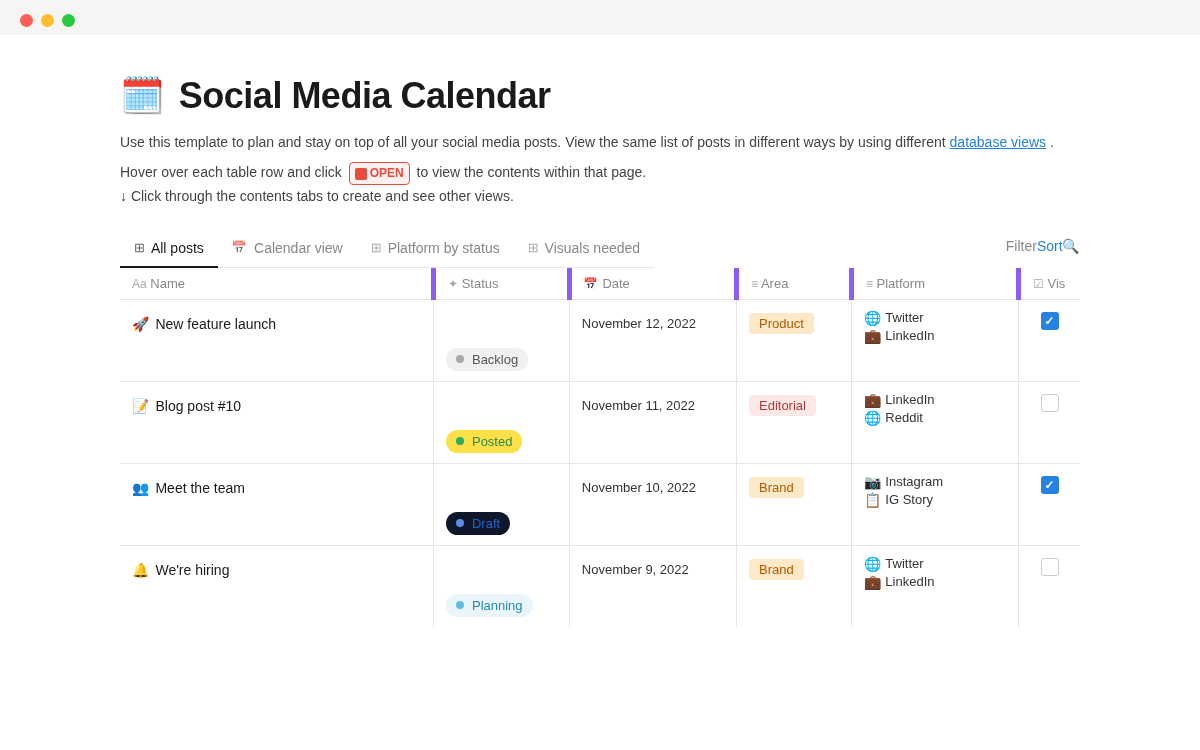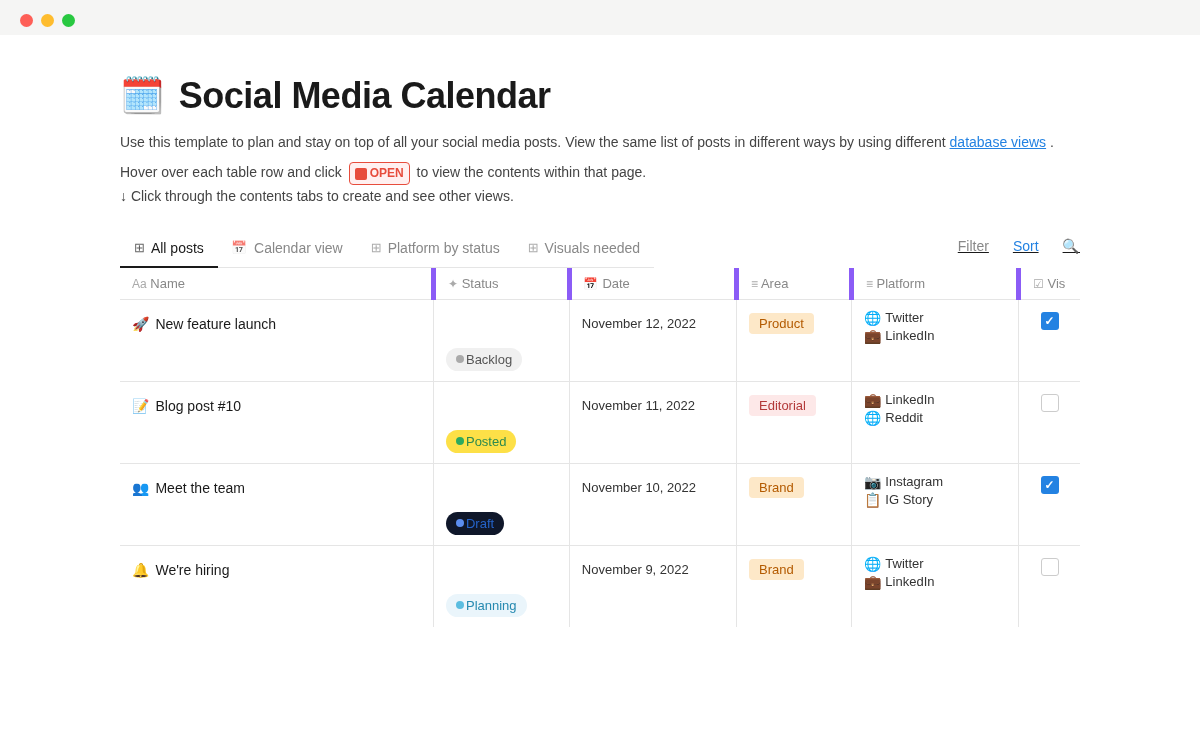--- a/index.html
+++ b/index.html
@@ -125,23 +125,22 @@
     
     .tabs-wrapper {
       display: flex;
       align-items: center;
       justify-content: space-between;
       margin-bottom: 0;
     }
     .tab-actions {
       display: flex;
       align-items: flex-end;
-      gap: 24px;
+      gap: 0;
       padding-bottom: 8px;
-      text-decoration: underline;
     }
     .tab-action-btn {
       font-size: 14px;
       color: #888;
       cursor: pointer;
       background: none;
       border: none;
       padding: 0;
     }
     .tab-action-btn.sort {
@@ -192,21 +191,21 @@
       color: #1a1a1a;
       display: flex;
       align-items: center;
       gap: 6px;
     }
 
     
     .status-badge {
       display: inline-flex;
       align-items: center;
-      gap: 2px;
+      gap: 8px;
       padding: 4px 10px;
       border-radius: 20px;
       font-size: 13px;
       font-weight: 500;
       margin-top: 38px;
     }
     .status-dot {
       width: 8px; height: 8px;
       border-radius: 50%;
     }

